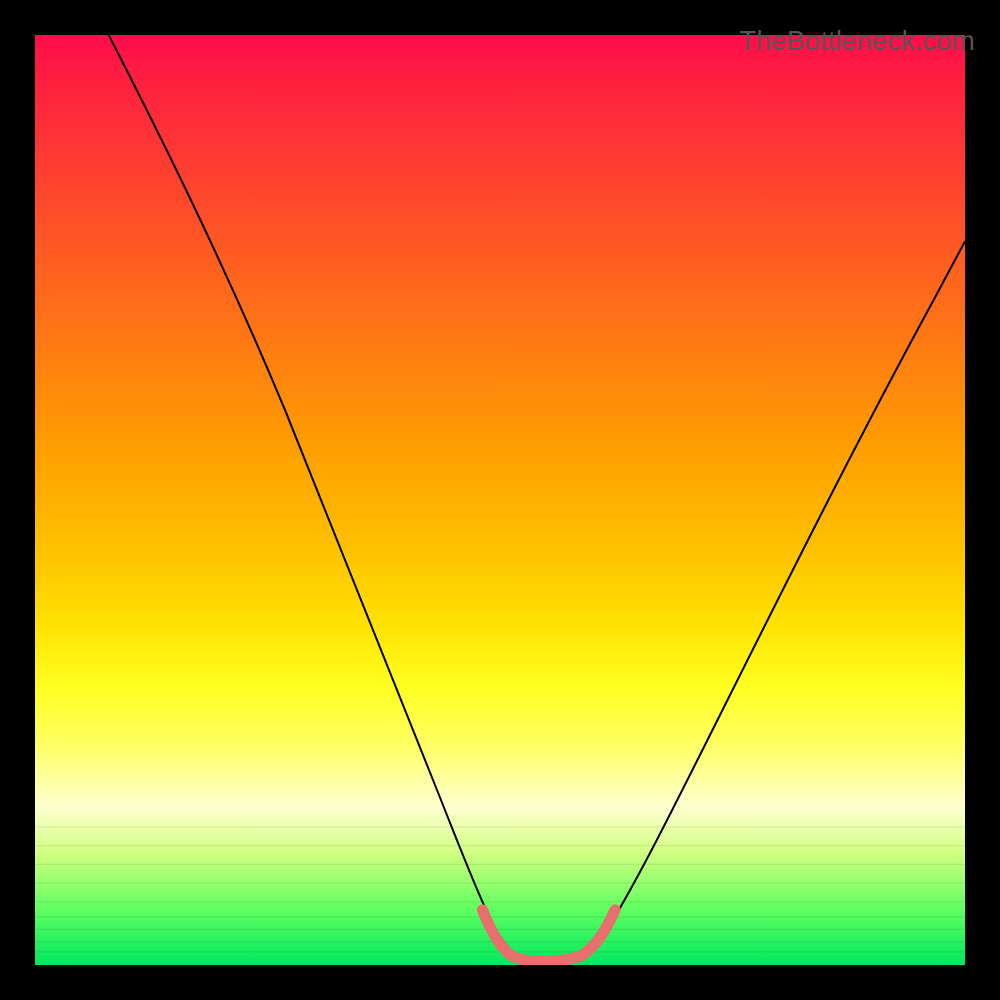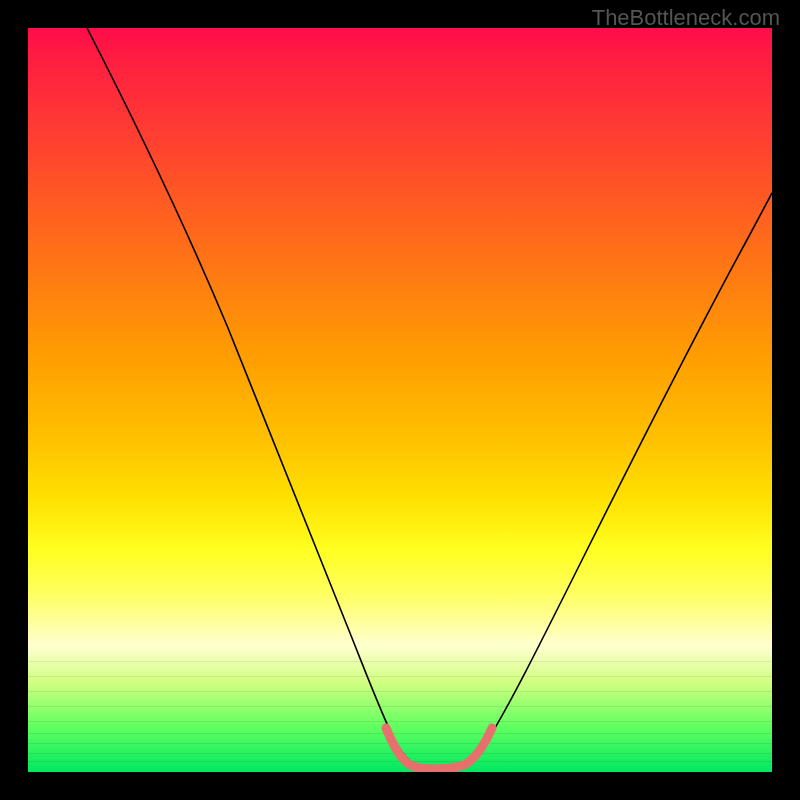--- a/index.html
+++ b/index.html
@@ -5,21 +5,21 @@
   * { margin: 0; padding: 0; box-sizing: border-box; }
   body {
     width: 800px;
     height: 800px;
     background: #000;
     position: relative;
     font-family: Arial, sans-serif;
   }
   .watermark {
     position: absolute;
-    top: 5px;
+    top: 20px;
     right: 20px;
     color: #555;
     font-size: 22px;
     font-weight: normal;
     z-index: 10;
   }
   .plot-area {
     position: absolute;
     left: 28px;
     top: 28px;

